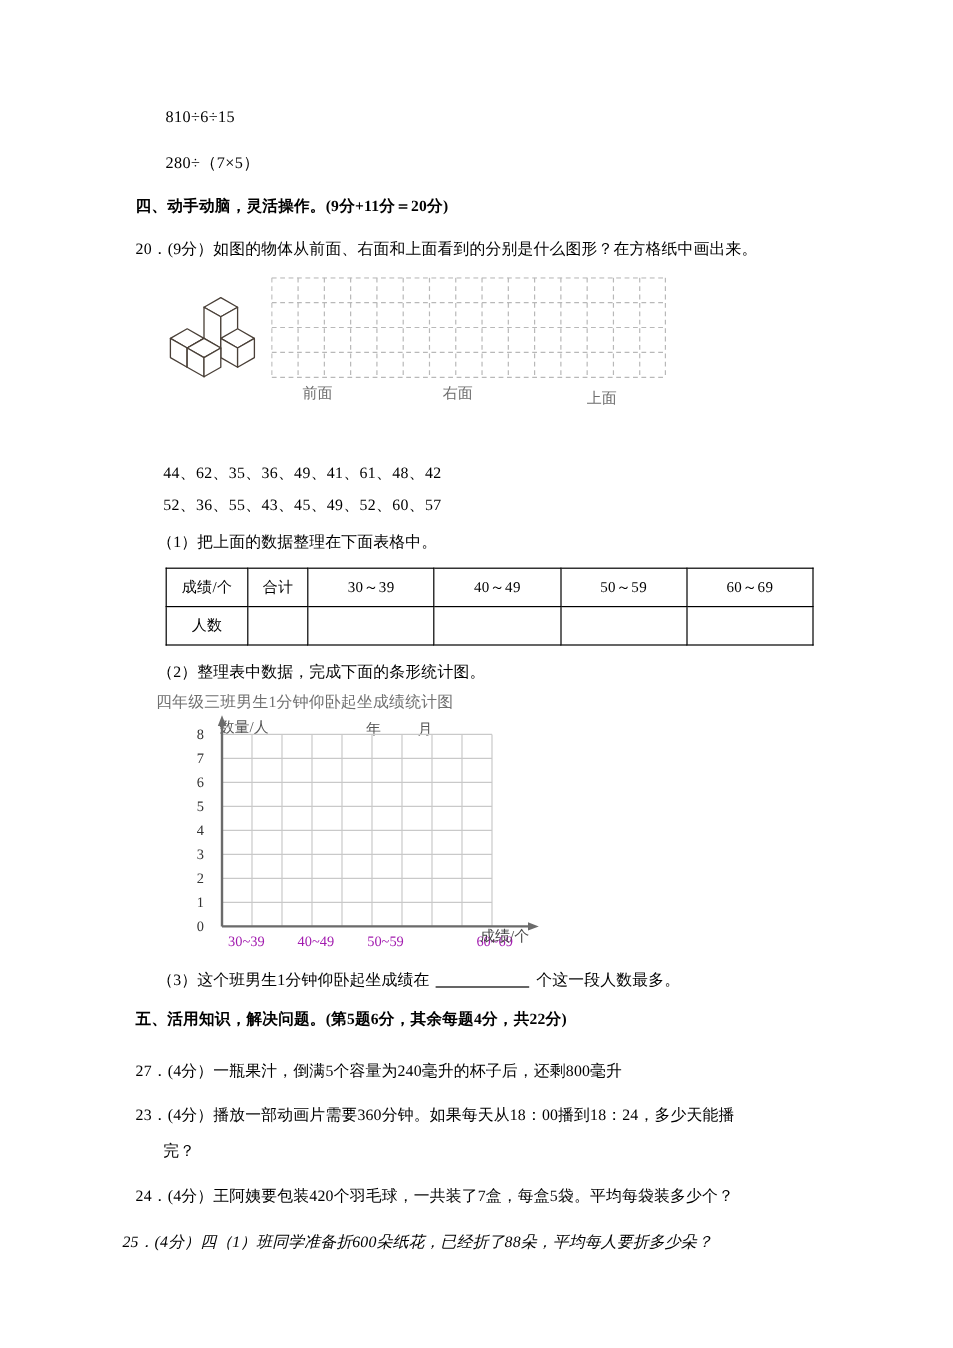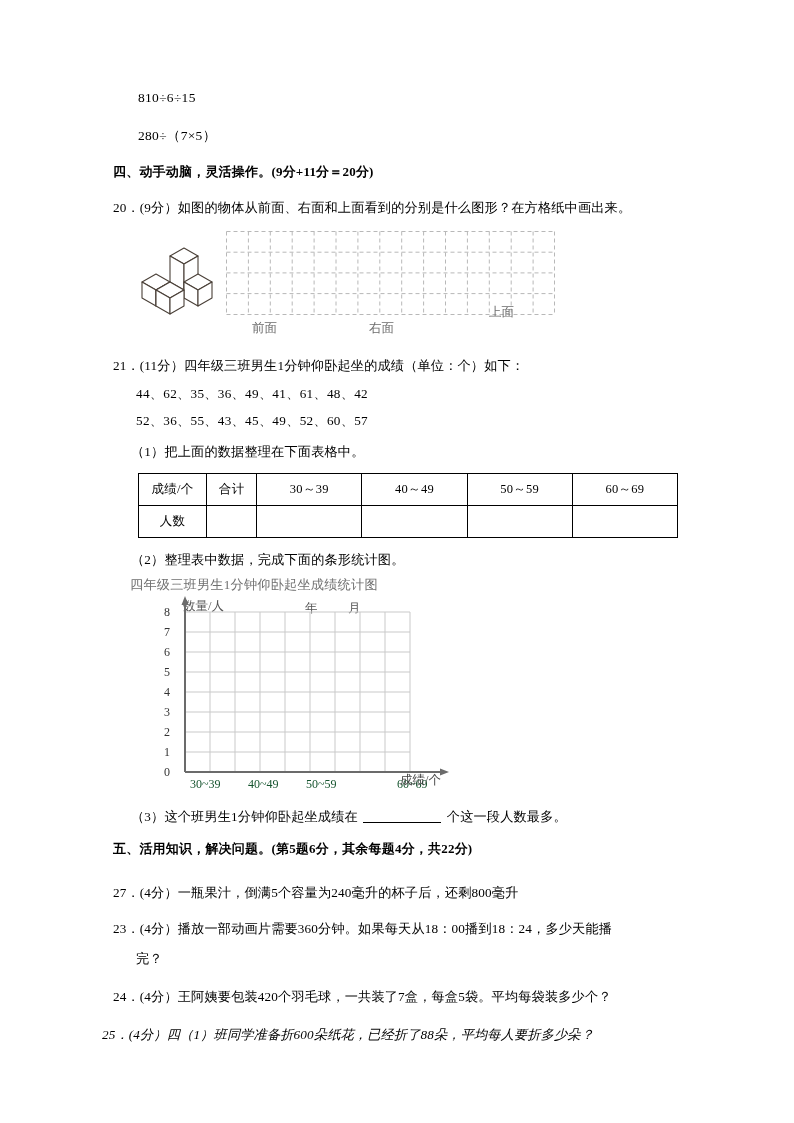--- a/index.html
+++ b/index.html
@@ -144,21 +144,21 @@
   .ytick {
     position: absolute;
     font-size: 12px;
     color: #333;
     text-align: right;
     width: 12px;
   }
   .xtick {
     position: absolute;
     font-size: 12px;
-    color: #14532d;
+    color: #a21caf;
     white-space: nowrap;
   }
 </style>
 </head>
 <body>
 
 <div class="page">
 
   <div class="calc-line" style="left:138px; top:90px;">810÷6÷15</div>
   <div class="calc-line" style="left:138px; top:127px;">280÷（7×5）</div>
@@ -214,23 +214,22 @@
         <line x1="0.5" y1="21.2" x2="328.5" y2="21.2"></line>
         <line x1="0.5" y1="41.9" x2="328.5" y2="41.9"></line>
         <line x1="0.5" y1="62.6" x2="328.5" y2="62.6"></line>
         <line x1="0.5" y1="83.5" x2="328.5" y2="83.5"></line>
       </g>
     </svg>
   </div>
 
   <div class="grid-label" style="left:252px; top:320px;">前面</div>
   <div class="grid-label" style="left:369px; top:320px;">右面</div>
-  <div class="grid-label" style="left:489px; top:304px;">上面</div>
-
-  <div class="q-line" style="left:113px; top:357px;">21．(11分）四年级三班男生1分钟仰卧起坐的成绩（单位：个）如下：</div>
+  <div class="grid-label" style="left:489px; top:324px;">上面</div>
+
   <div class="data-row" style="left:136px; top:385px;">44、62、35、36、49、41、61、48、42</div>
   <div class="data-row" style="left:136px; top:412px;">52、36、55、43、45、49、52、60、57</div>
   <div class="q-sub" style="left:131px; top:443px;">（1）把上面的数据整理在下面表格中。</div>
 
   <table class="stat-table">
     <tbody>
       <tr>
         <td class="col-a">成绩/个</td>
         <td class="col-b">合计</td>
         <td class="col-c">30～39</td>

